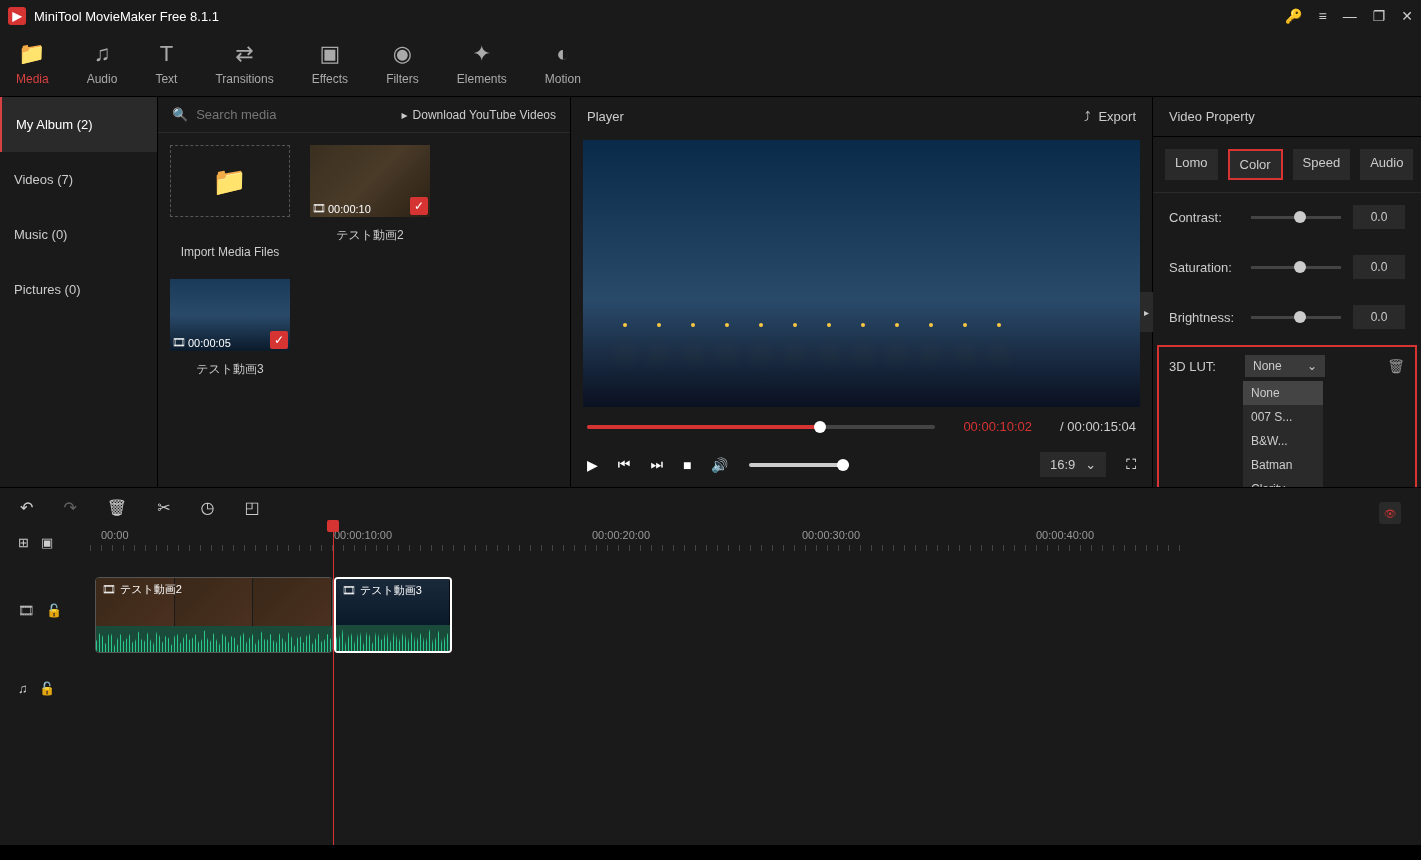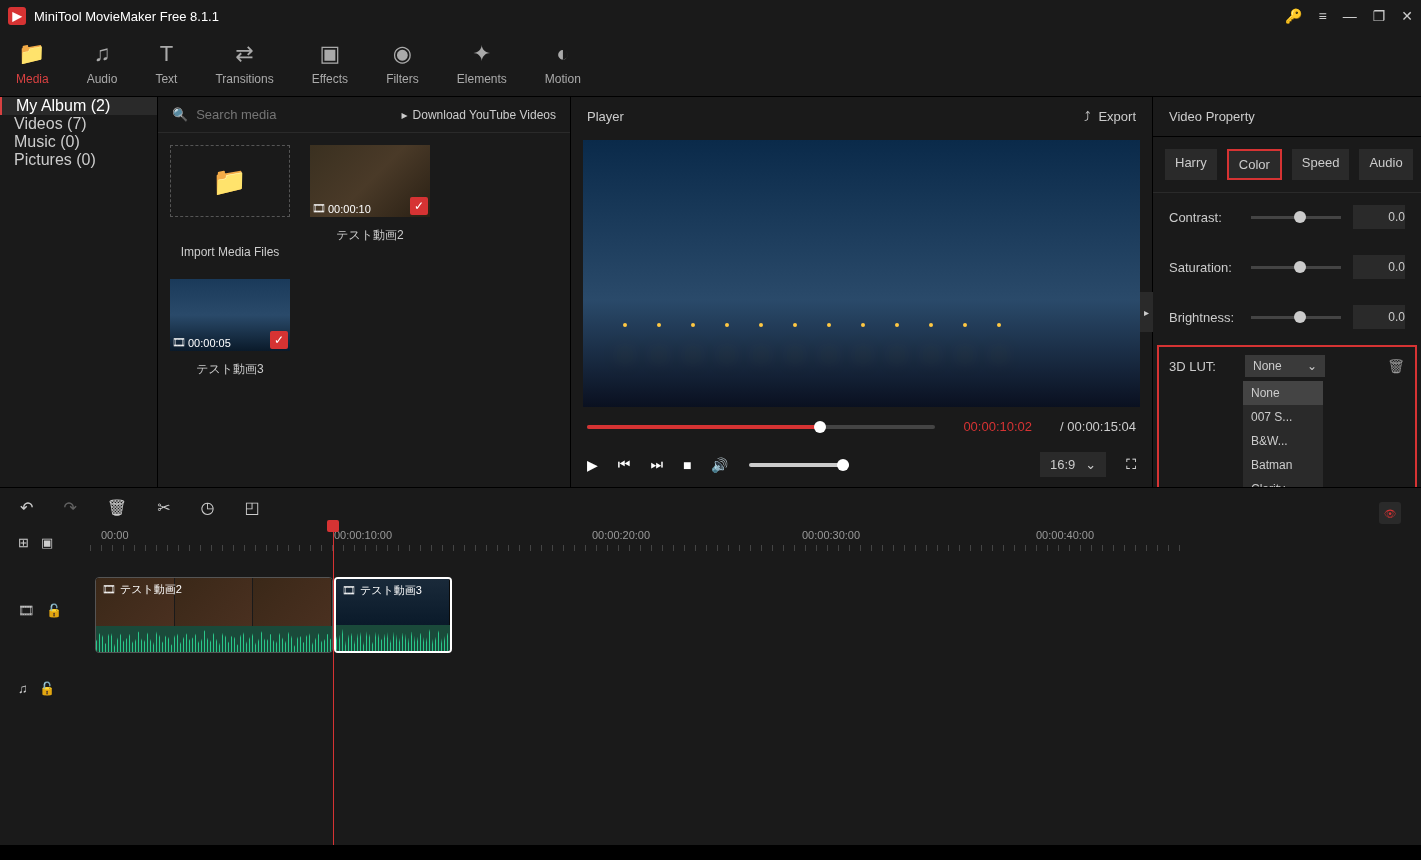--- a/index.html
+++ b/index.html
@@ -12,21 +12,21 @@
 .win-btn{color:#ccc;font-size:14px;cursor:pointer}
 
 .tab-strip{background:#1a1a1a;border-bottom:1px solid #000;display:flex;padding:0 8px;gap:22px}
 .tab{display:flex;flex-direction:column;align-items:center;padding:10px 8px;color:#aaa;cursor:pointer;gap:6px}
 .tab.active{color:#d84141}
 .tab-icon{font-size:22px;height:24px;display:flex;align-items:center}
 .tab-label{font-size:12px}
 
 .workspace{display:flex;height:calc(100% - 32px - 80px - 358px)}
 .sidebar{width:158px;background:#1a1a1a;border-right:1px solid #000}
-.sidebar-item{padding:0 14px;color:#ccc;cursor:pointer;font-size:16px}
+.sidebar-item{padding:20px 14px;color:#ccc;cursor:pointer;font-size:13px}
 .sidebar-item.active{background:#2a2a2a;border-left:2px solid #d84141;color:#fff}
 
 .media-panel{width:413px;background:#1a1a1a;border-right:1px solid #000;display:flex;flex-direction:column}
 .media-header{display:flex;align-items:center;padding:10px 14px;gap:8px;border-bottom:1px solid #2a2a2a}
 .search-icon{color:#999}
 .search-input{background:transparent;border:none;color:#ccc;font-size:13px;flex:1;outline:none}
 .dl-link{color:#ccc;font-size:12px;display:flex;align-items:center;gap:5px}
 .media-grid{padding:12px;display:flex;gap:20px;flex-wrap:wrap;align-content:flex-start}
 .import-tile{width:120px;height:72px;border:1px dashed #555;display:flex;align-items:center;justify-content:center;font-size:28px;color:#999;cursor:pointer}
 .import-label{color:#ccc;font-size:12px;text-align:center;margin-top:28px}
@@ -64,21 +64,21 @@
 .collapse-arrow{position:absolute;left:-13px;top:50%;width:13px;height:40px;background:#2a2a2a;display:flex;align-items:center;justify-content:center;color:#ccc;cursor:pointer;font-size:10px}
 .prop-header{padding:12px 16px;color:#ccc;border-bottom:1px solid #000}
 .prop-tabs{display:flex;gap:10px;padding:12px 12px;border-bottom:1px solid #2a2a2a}
 .prop-tab{padding:6px 10px;color:#ccc;background:#2a2a2a;cursor:pointer;font-size:13px}
 .prop-tab.highlight{border:2px solid #d63333}
 .prop-body{padding:12px 16px;display:flex;flex-direction:column;gap:26px}
 .prop-row{display:flex;align-items:center;gap:12px}
 .prop-label{width:70px;color:#ccc;font-size:13px}
 .prop-slider{flex:1;height:3px;background:#444;position:relative}
 .prop-slider-thumb{position:absolute;left:48%;top:-5px;width:12px;height:12px;background:#ccc;border-radius:50%}
-.prop-value{width:52px;background:#2a2a2a;color:#ccc;text-align:right;padding:5px 0;font-size:12px}
+.prop-value{width:52px;background:#2a2a2a;color:#ccc;text-align:center;padding:5px 0;font-size:12px}
 
 .lut-section{border:2px solid #d63333;margin:4px;padding:8px 10px 8px 6px;position:relative}
 .lut-row{display:flex;align-items:center;gap:8px;padding-left:4px}
 .lut-label{color:#ccc;font-size:13px;width:68px}
 .lut-select{background:#3a3a3a;color:#ccc;padding:4px 8px;width:80px;display:flex;justify-content:space-between;align-items:center;cursor:pointer;font-size:12px}
 .lut-trash{color:#999;margin-left:auto;cursor:pointer;font-size:14px}
 .lut-dropdown{background:#2a2a2a;margin-top:4px;margin-left:78px;width:80px;max-height:290px;overflow-y:auto;scrollbar-width:thin}
 .lut-option{padding:5px 8px;color:#ccc;font-size:12px;cursor:pointer}
 .lut-option.sel{background:#444}
 .lut-dropdown::-webkit-scrollbar{width:8px}
@@ -264,21 +264,21 @@
           <span>⌄</span>
         </div>
       <span class="pc-btn">⛶</span>
     </div>
   </div>
 
   <div class="property-panel">
     <div class="collapse-arrow">▸</div>
     <div class="prop-header">Video Property</div>
     <div class="prop-tabs">
-      <div class="prop-tab">Harry</div>
+      <div class="prop-tab">Lomo</div>
       <div class="prop-tab highlight">Color</div>
       <div class="prop-tab">Speed</div>
       <div class="prop-tab">Audio</div>
     </div>
     <div class="prop-body">
       <div class="prop-row">
         <span class="prop-label">Contrast:</span>
         <div class="prop-slider">
             <div class="prop-slider-thumb"></div>
           </div>

